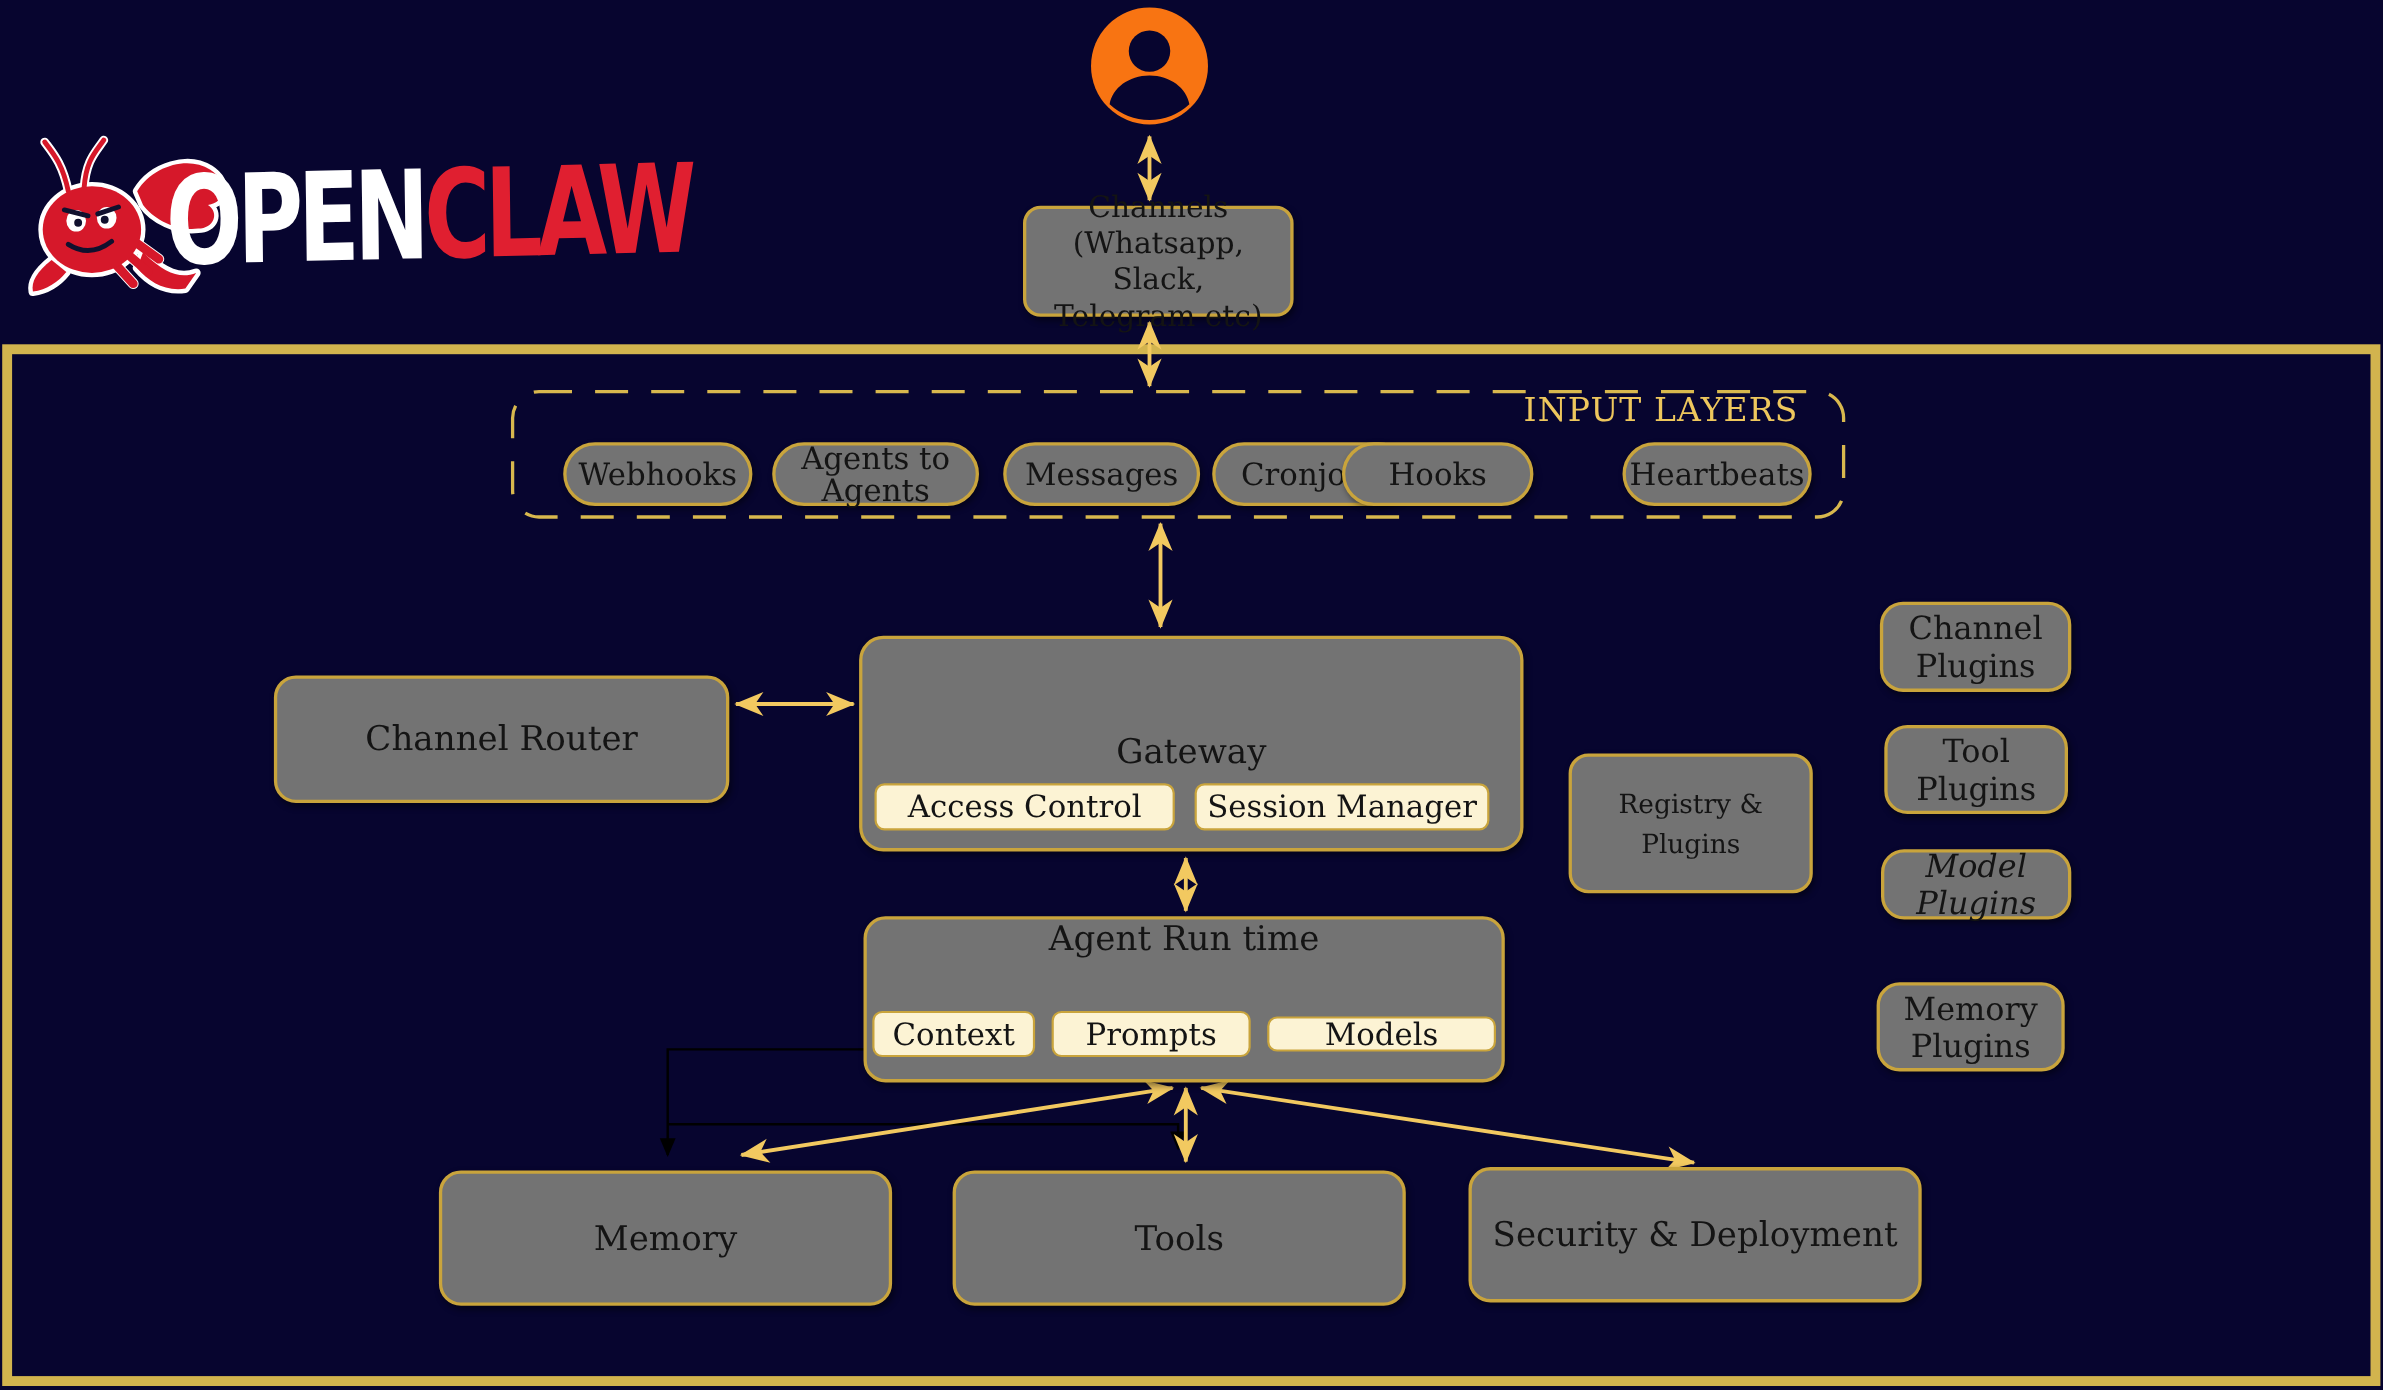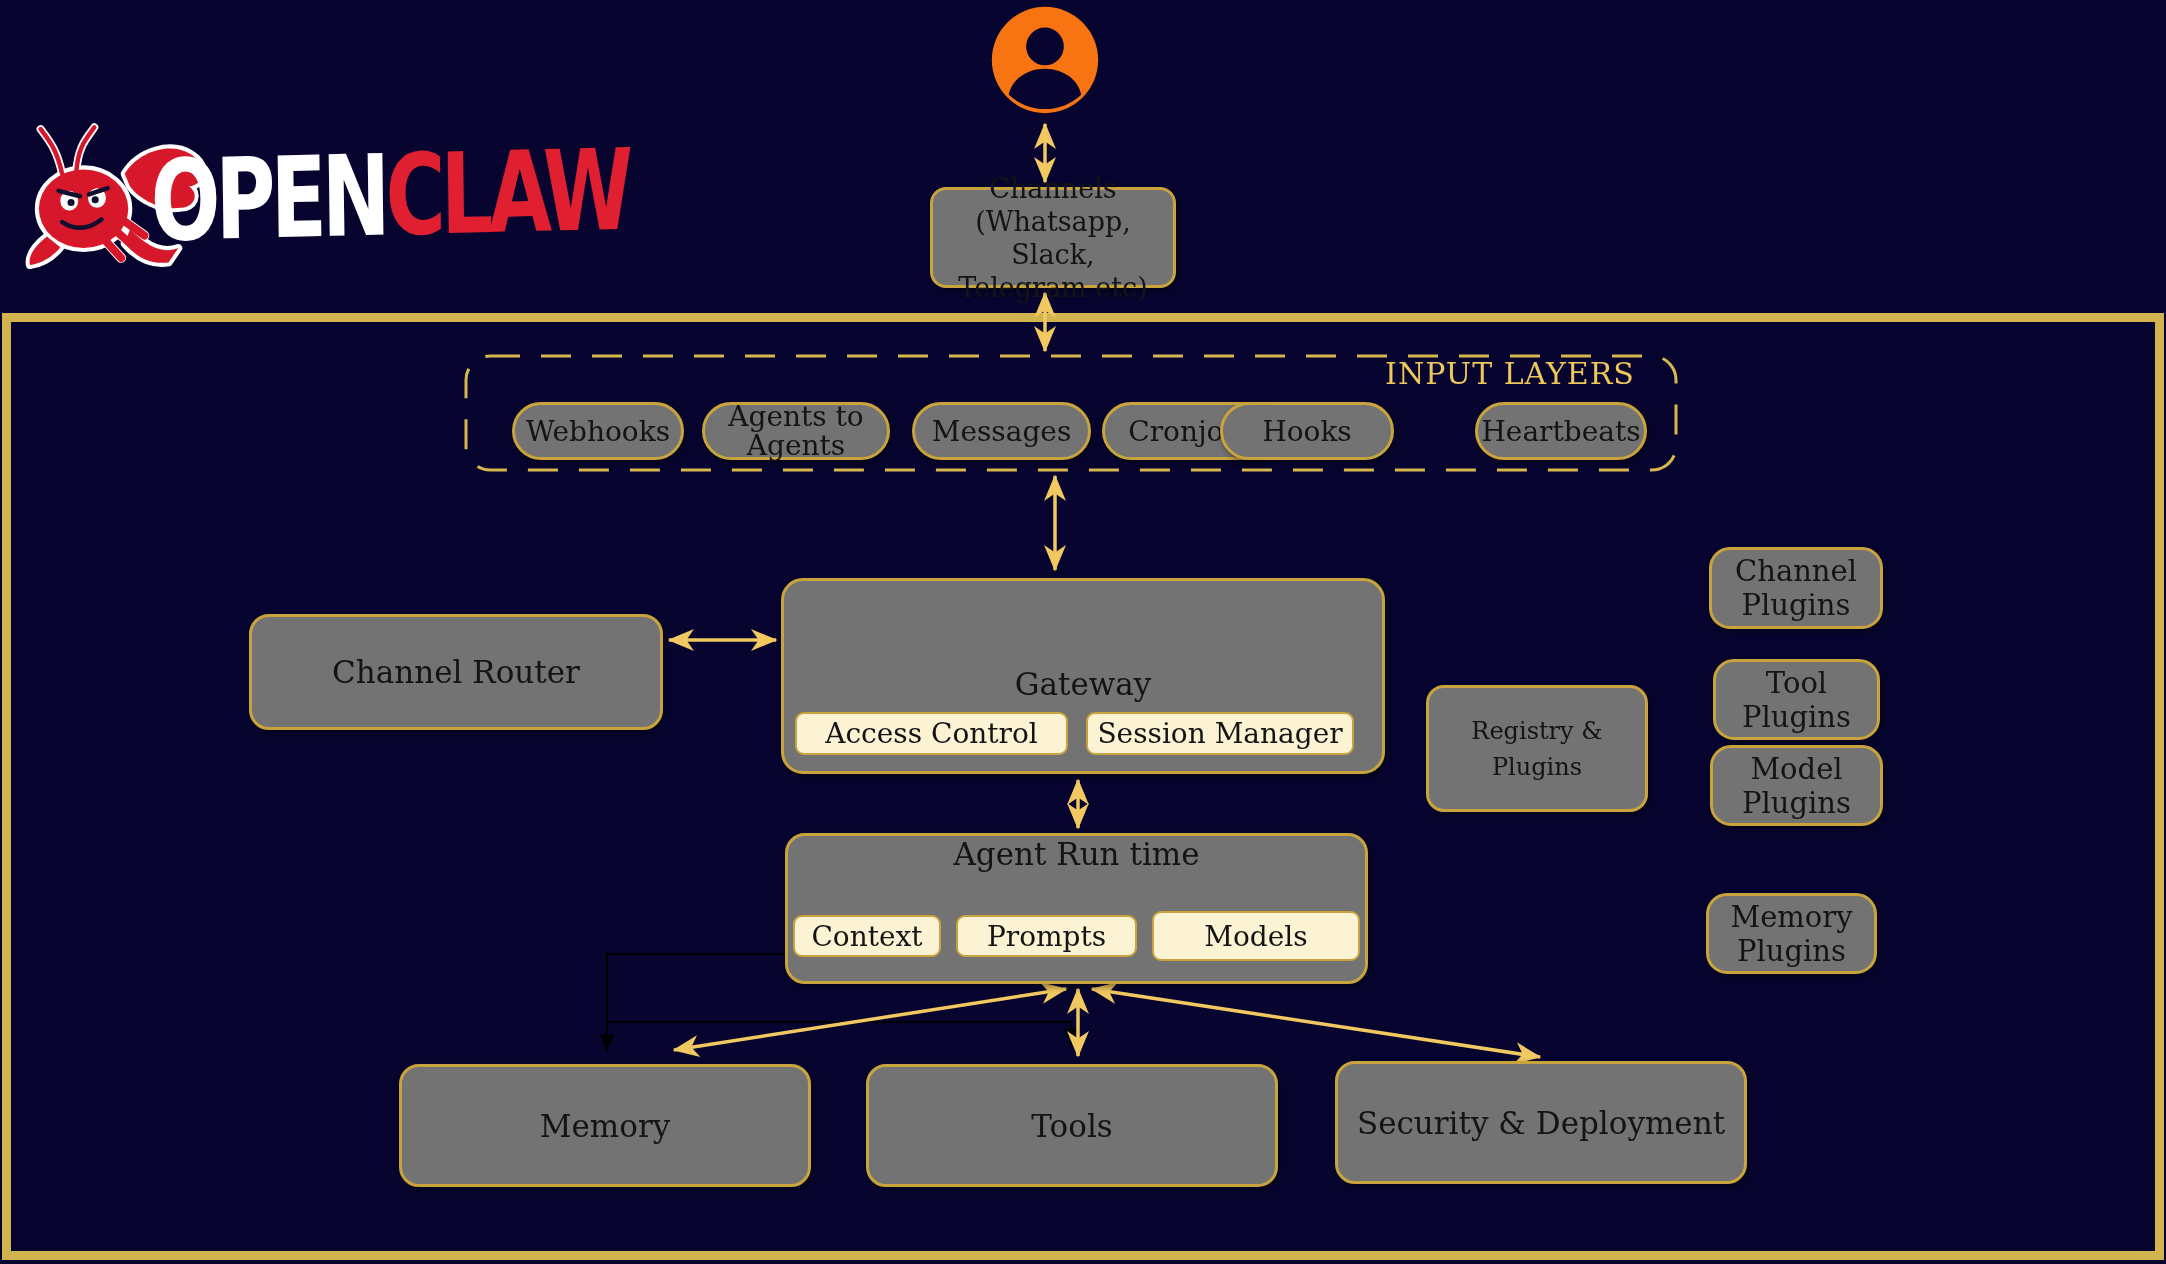--- a/index.html
+++ b/index.html
@@ -26,27 +26,27 @@
   .sub-row{display:flex;width:100%;box-sizing:border-box;align-items:center;}
   .gw-row{padding:0 28px 16px 11px;justify-content:space-between;}
   .sub{background:#fcf3d4;border:2px solid #c9a43c;border-radius:9px;color:#141414;
        display:flex;align-items:center;justify-content:center;font-size:28px;box-sizing:border-box;}
   .acc{width:273px;height:43px;} .sess{width:268px;height:43px;}
   .registry{left:1426px;top:685px;width:222px;height:127px;border-radius:18px;
             font-size:24px;line-height:36px;}
   .plug{border-radius:21px;font-size:29px;line-height:34px;}
   .p1{left:1709px;top:547px;width:174px;height:82px;}
   .p2{left:1713px;top:659px;width:167px;height:81px;}
-  .p3{left:1710px;top:745px;width:173px;height:81px;}
+  .p3{left:1710px;top:772px;width:173px;height:64px;font-style:italic;}
   .p4{left:1706px;top:893px;width:171px;height:81px;}
   .agent{left:785px;top:833px;width:583px;height:151px;border-radius:20px;
          flex-direction:column;justify-content:space-between;}
   .ag-title{font-size:31px;margin-bottom:8px;}
   .ag-row{padding:0 5px 20px 5px;justify-content:space-between;}
-  .ctx{width:148px;height:42px;} .prm{width:181px;height:42px;} .mdl{width:208px;height:50px;}
+  .ctx{width:148px;height:42px;} .prm{width:181px;height:42px;} .mdl{width:208px;height:32px;}
   .bottom{border-radius:20px;font-size:31px;}
   .memory{left:399px;top:1064px;width:412px;height:123px;}
   .tools{left:866px;top:1064px;width:412px;height:123px;}
   .security{left:1335px;top:1061px;width:412px;height:123px;}
   .user-wrap{position:absolute;left:987px;top:2px;width:116px;height:116px;z-index:3;}
   .logo{position:absolute;left:0px;top:118px;width:620px;height:160px;z-index:3;}
   .mascot{position:absolute;left:2px;top:4px;width:215px;height:152px;}
   .brand{position:absolute;left:150px;top:18px;font-family:"DejaVu Sans",sans-serif;
          font-weight:bold;font-size:100px;letter-spacing:-6px;
          transform:scale(0.82,1.12) rotate(-1deg);transform-origin:left top;white-space:nowrap;}

